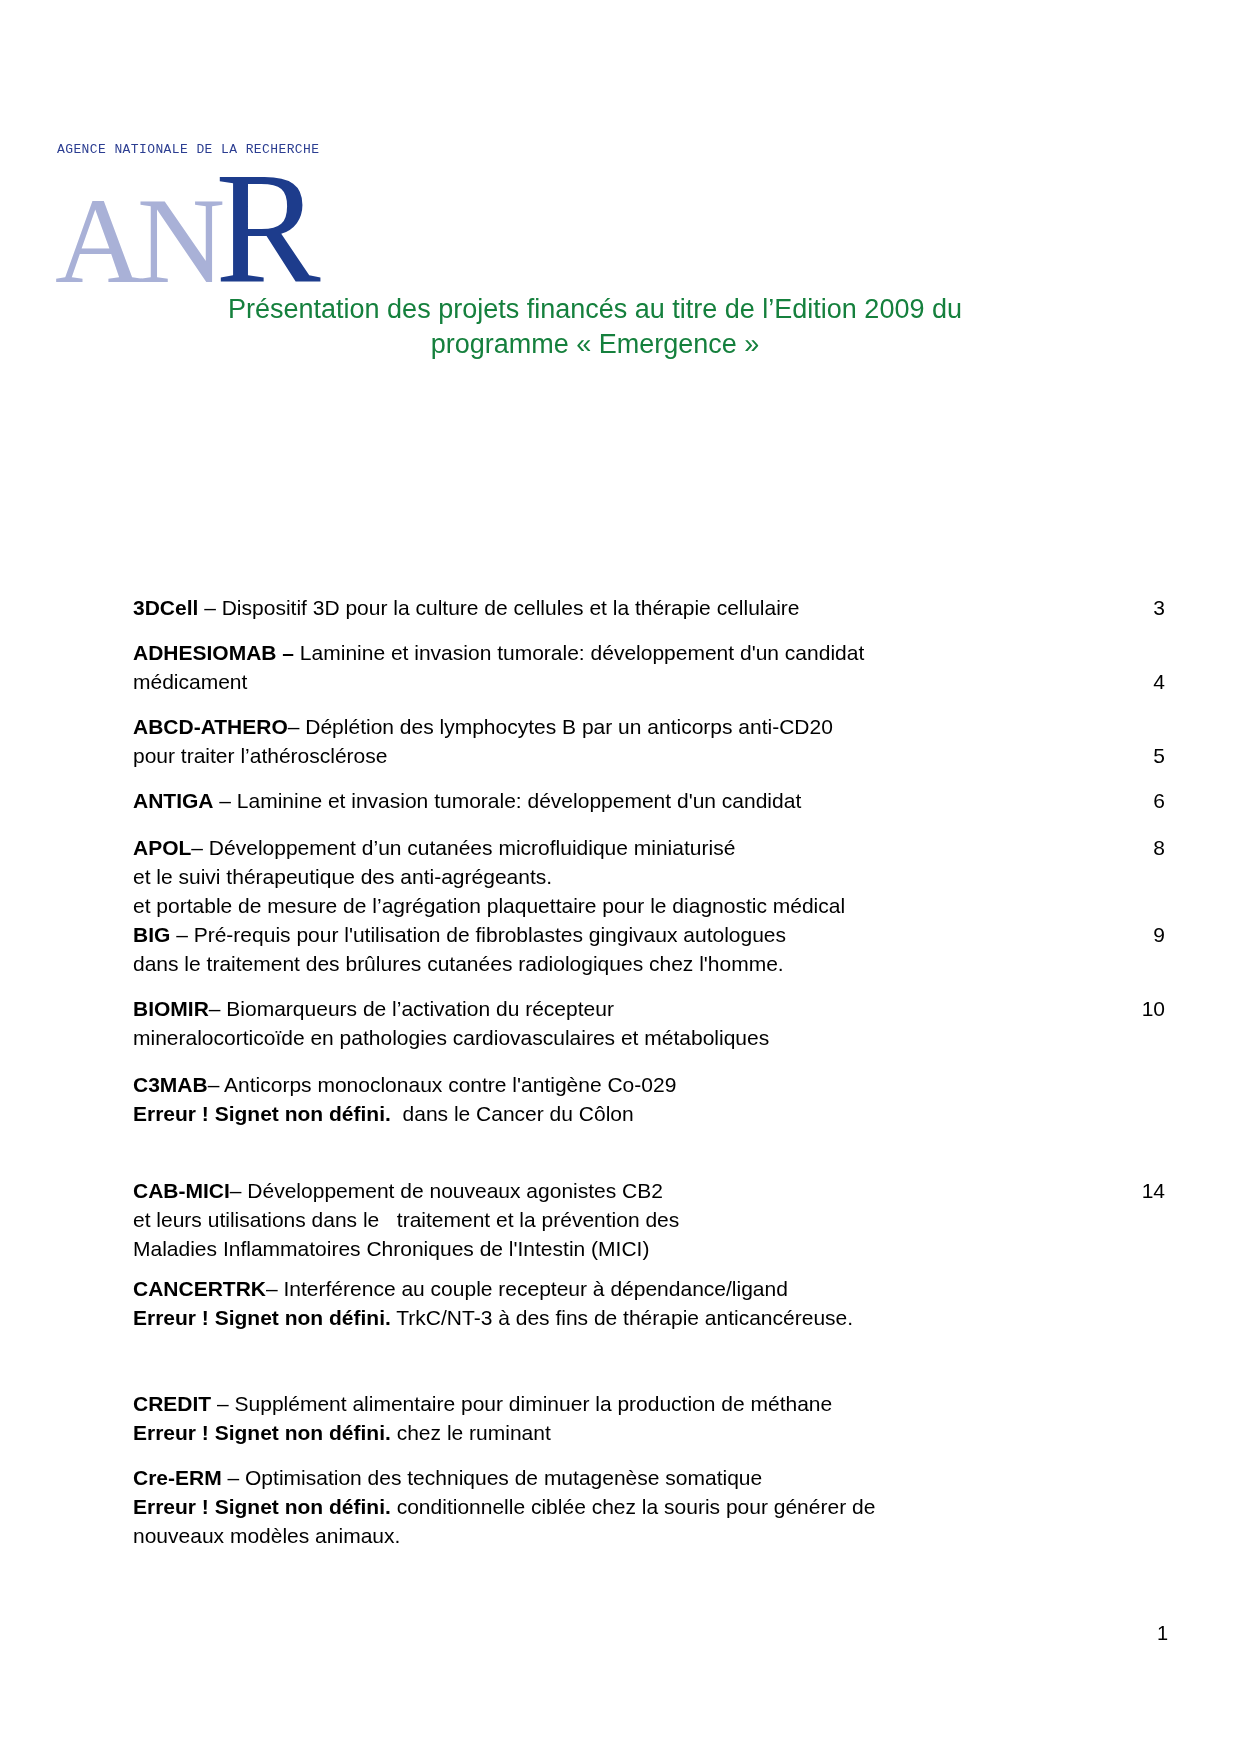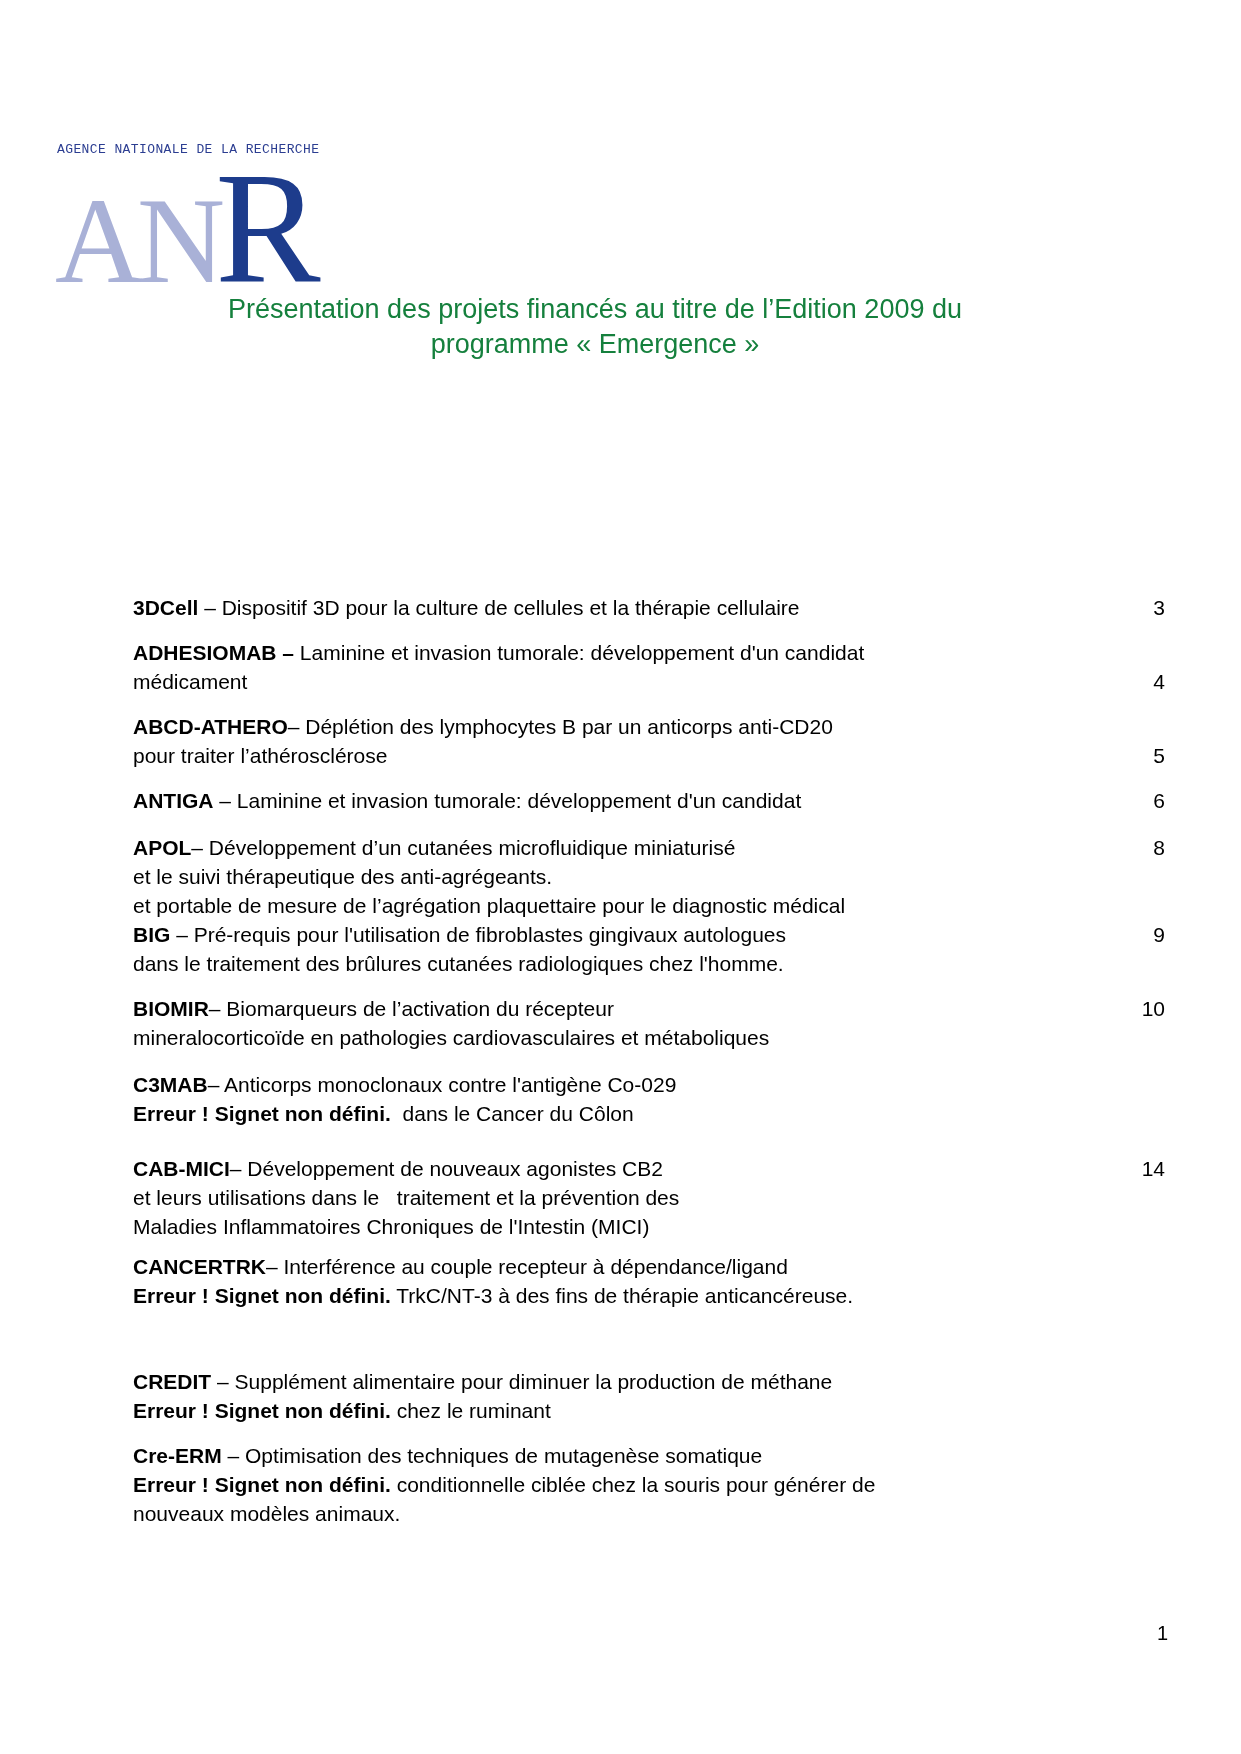--- a/index.html
+++ b/index.html
@@ -75,21 +75,21 @@
     top: 593px;
     width: 1032px;
     font-size: 21px;
     line-height: 29px;
   }
   .toc-entry { margin-top: 0; }
   .toc-entry.gap-sm  { margin-top: 18px; }
   .toc-entry.gap-md  { margin-top: 16px; }
   .toc-entry.gap-lg  { margin-top: 11px; }
   .toc-entry.gap-xl  { margin-top: 57px; }
-  .toc-entry.gap-xxl { margin-top: 26px; }
+  .toc-entry.gap-xxl { margin-top: 48px; }
   .toc-line {
     display: flex;
     align-items: baseline;
   }
   .toc-line .seg { white-space: pre; }
   .seg.bold { font-weight: bold; }
   .page-num {
     margin-left: auto;
     padding-left: 14px;
     white-space: nowrap;

